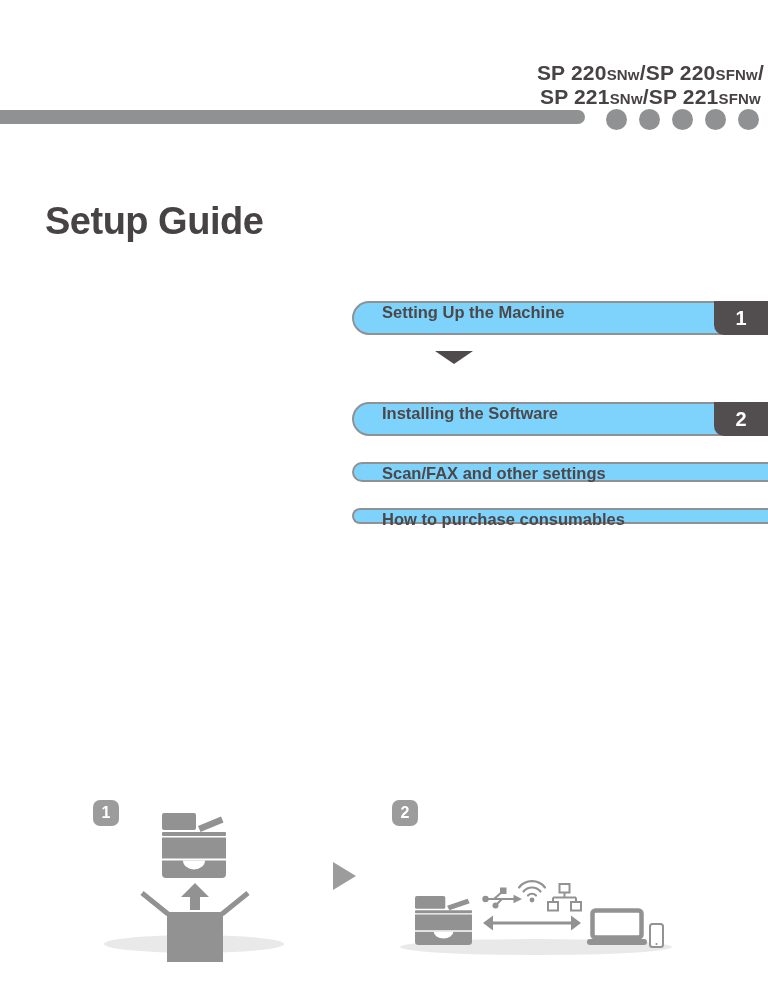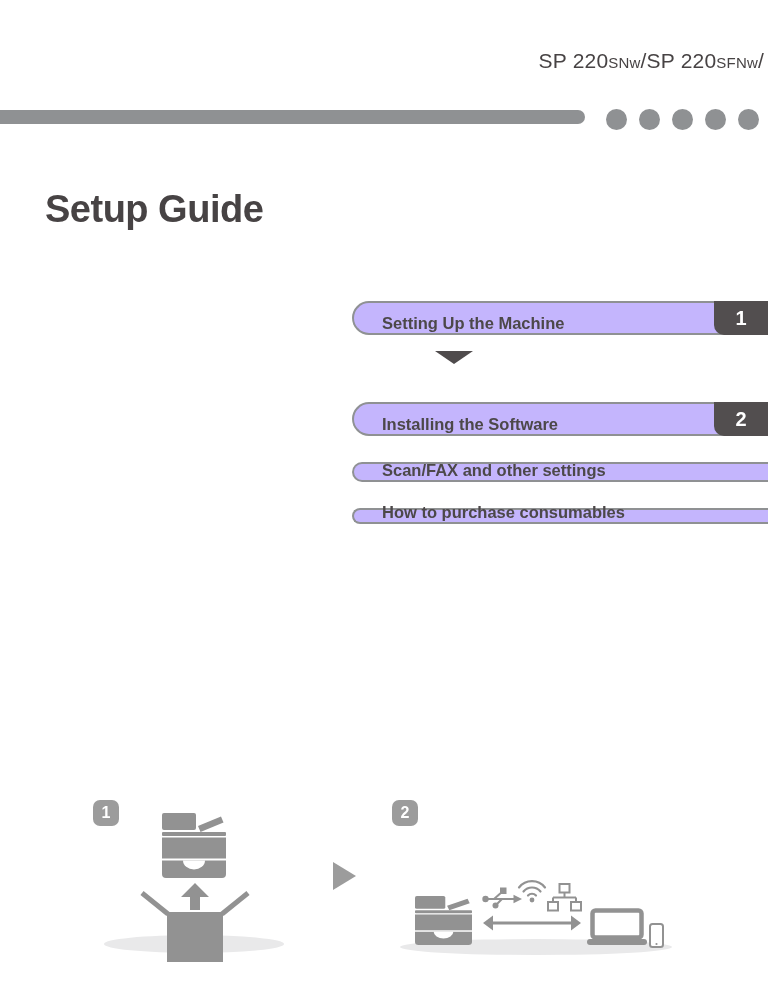--- a/index.html
+++ b/index.html
@@ -6,37 +6,37 @@
     --dark-text:#474344; --badge-bg:#524e4f; --line-gray:#8f9193;
     --illo-gray:#929292; --illo-badge:#9c9c9c; --shadow:#e9e9ea; --button-border:#8f9193;
   }
   *{box-sizing:border-box;margin:0;padding:0;}
   html,body{background:#fff;}
   body{width:768px;height:994px;position:relative;overflow:hidden;
        font-family:"Liberation Sans",sans-serif;color:var(--dark-text);}
   .abs{position:absolute;}
 
   
-  .models{top:50px;right:4px;text-align:center;font-size:21px;line-height:22px;
-          color:var(--dark-text);letter-spacing:0.2px;}
+  .models{top:62px;right:4px;text-align:center;font-size:21px;line-height:22px;
+          color:var(--dark-text);letter-spacing:0.2px;font-weight:bold;}
   .models .sm{font-size:15px;}
 
   
   .bar{top:110px;left:0;width:585px;height:14px;background:var(--line-gray);
        border-radius:0 7px 7px 0;}
   .dots{top:109px;left:606px;width:160px;height:22px;display:flex;gap:12px;}
   .dot{width:21px;height:21px;border-radius:50%;background:var(--line-gray);}
 
   
-  .title{top:188px;left:45px;font-size:38px;font-weight:bold;letter-spacing:-0.5px;
+  .title{top:200px;left:45px;font-size:38px;font-weight:bold;letter-spacing:-0.5px;
          color:var(--dark-text);}
 
   
-  .chapter{left:352px;width:416px;background:#c4b5fd;border:2px solid var(--button-border);
-           border-right:none;border-radius:17px 0 0 17px;display:flex;align-items:flex-end;
+  .chapter{left:352px;width:416px;background:#7dd3fc;border:2px solid var(--button-border);
+           border-right:none;border-radius:17px 0 0 17px;display:flex;align-items:flex-start;
            padding-left:28px;font-size:16.5px;font-weight:bold;color:#4c4849;cursor:pointer;}
   .chapter .badge{position:absolute;right:0;top:-2px;height:calc(100% + 4px);width:54px;
            background:var(--badge-bg);border-radius:0 0 0 10px;color:#fff;font-size:20px;
            font-weight:bold;display:flex;align-items:center;justify-content:center;}
   .b1{top:301px;height:34px;}
   .b2{top:402px;height:34px;}
   .b3{top:462px;height:20px;}
   .b4{top:508px;height:16px;}
 
   .down-arrow{top:351px;left:435px;width:0;height:0;
@@ -55,20 +55,21 @@
   .next-arrow{top:862px;left:333px;width:0;height:0;
       border-top:14px solid transparent;border-bottom:14px solid transparent;
       border-left:23px solid var(--illo-badge);}
   svg{display:block;}
 </style>
 </head>
 <body>
 
 <div class="abs models">
   <div><span>SP 220</span><span class="sm">SNw</span><span>/SP 220</span><span class="sm">SFNw</span><span>/</span></div>
+  <div><span>SP 221</span><span class="sm">SNw</span><span>/SP 221</span><span class="sm">SFNw</span></div>
 </div>
 
 <div class="abs bar"></div>
 <div class="abs dots">
   <div class="dot"></div>
   <div class="dot"></div>
   <div class="dot"></div>
   <div class="dot"></div>
   <div class="dot"></div>
 </div>

